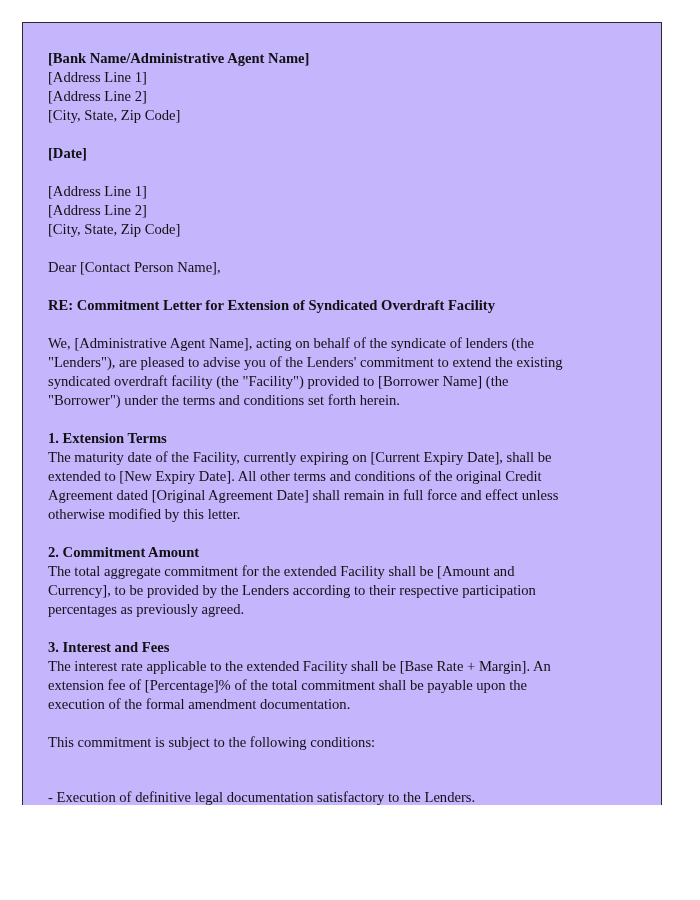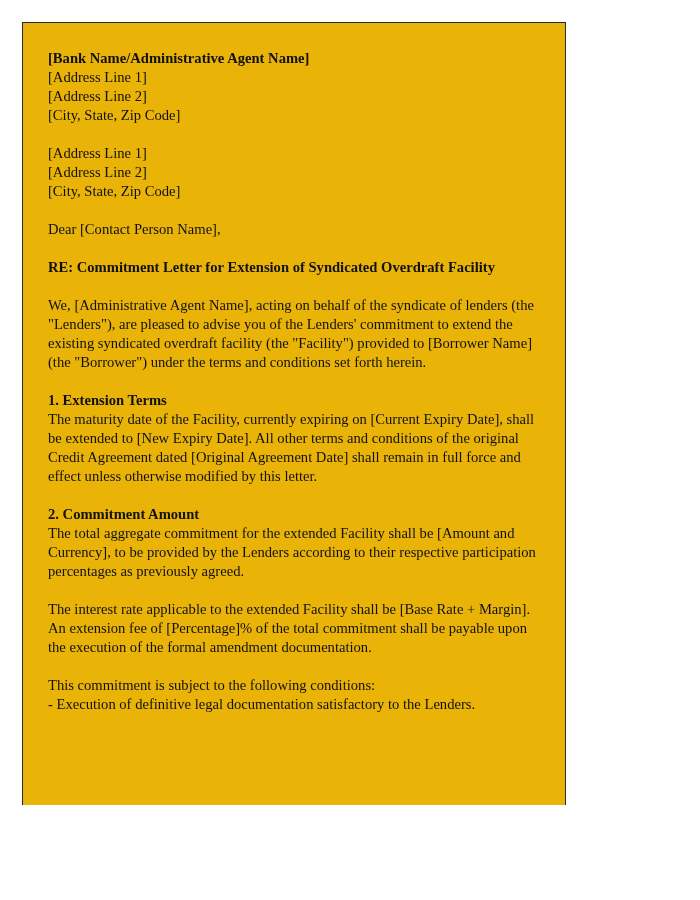--- a/index.html
+++ b/index.html
@@ -20,24 +20,24 @@
     width: 700px;
     height: 900px;
     background: #ffffff;
   }
 
   
   .doc-page {
     position: absolute;
     left: 22px;
     top: 22px;
-    width: 544px;
+    width: 640px;
     height: 783px;
     box-sizing: border-box;
-    background: #eab308;
+    background: #c4b5fd;
     border-left: 1px solid #2a2a2a;
     border-right: 1px solid #2a2a2a;
     border-top: 1px solid #2a2a2a;
     border-bottom: none;
     overflow: hidden;
   }
 
   .doc-body {
     padding: 26px 26px 0 25px;
     box-sizing: border-box;
@@ -71,36 +71,40 @@
     margin: 0 0 19px 0;
   }
 
   .para {
     margin: 0;
     white-space: normal;
   }
 
   .cond-line {
     display: block;
+    margin-top: 36px;
   }
 </style>
 </head>
 <body>
 
 <div class="page-canvas">
   <div class="doc-page">
     <div class="doc-body letter-text">
 
       <div class="block">
         <span class="line bold-line">[Bank Name/Administrative Agent Name]</span>
         <span class="line">[Address Line 1]</span>
         <span class="line">[Address Line 2]</span>
         <span class="line">[City, State, Zip Code]</span>
       </div>
 
+      <div class="block">
+        <span class="line bold-line">[Date]</span>
+      </div>
 
       <div class="block">
         <span class="line">[Address Line 1]</span>
         <span class="line">[Address Line 2]</span>
         <span class="line">[City, State, Zip Code]</span>
       </div>
 
       <div class="block">
         <span class="line">Dear [Contact Person Name],</span>
       </div>
@@ -117,20 +121,21 @@
         <span class="line section-heading">1. Extension Terms</span>
         <p class="para">The maturity date of the Facility, currently expiring on [Current Expiry Date], shall be extended to [New Expiry Date]. All other terms and conditions of the original Credit Agreement dated [Original Agreement Date] shall remain in full force and effect unless otherwise modified by this letter.</p>
       </div>
 
       <div class="section-block">
         <span class="line section-heading">2. Commitment Amount</span>
         <p class="para">The total aggregate commitment for the extended Facility shall be [Amount and Currency], to be provided by the Lenders according to their respective participation percentages as previously agreed.</p>
       </div>
 
       <div class="section-block">
+        <span class="line section-heading">3. Interest and Fees</span>
         <p class="para">The interest rate applicable to the extended Facility shall be [Base Rate + Margin]. An extension fee of [Percentage]% of the total commitment shall be payable upon the execution of the formal amendment documentation.</p>
       </div>
 
       <div class="section-block">
         <span class="line">This commitment is subject to the following conditions:</span>
         <span class="cond-line">- Execution of definitive legal documentation satisfactory to the Lenders.</span>
 
       </div>
 
     </div>

